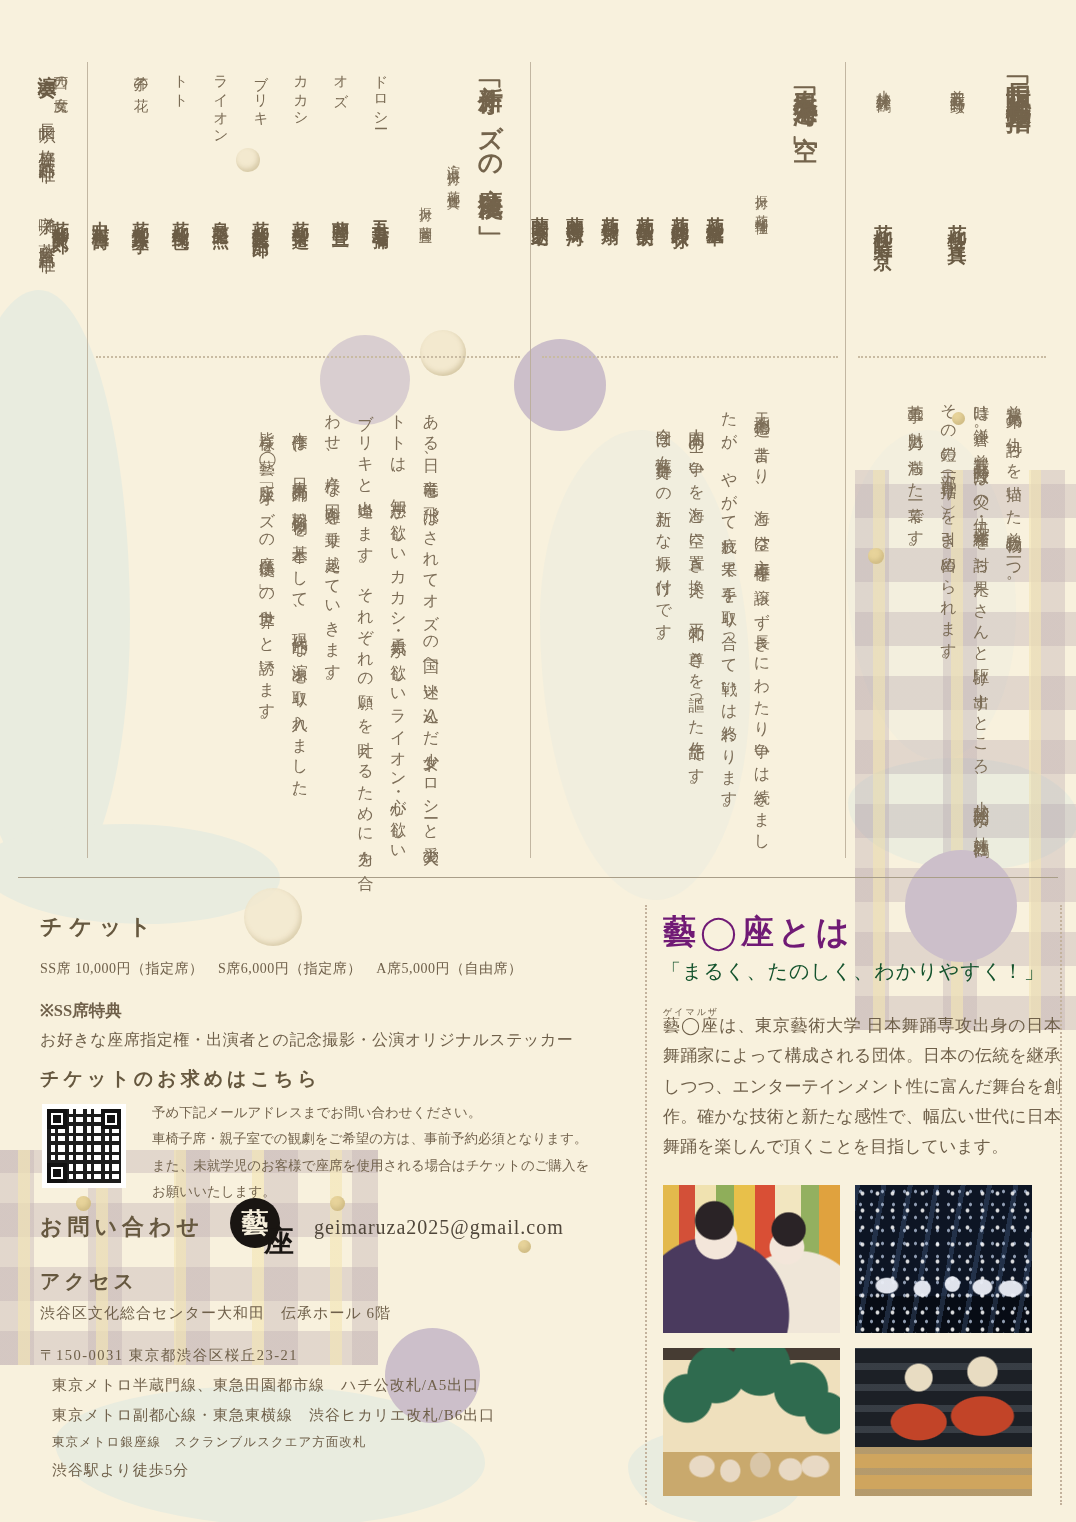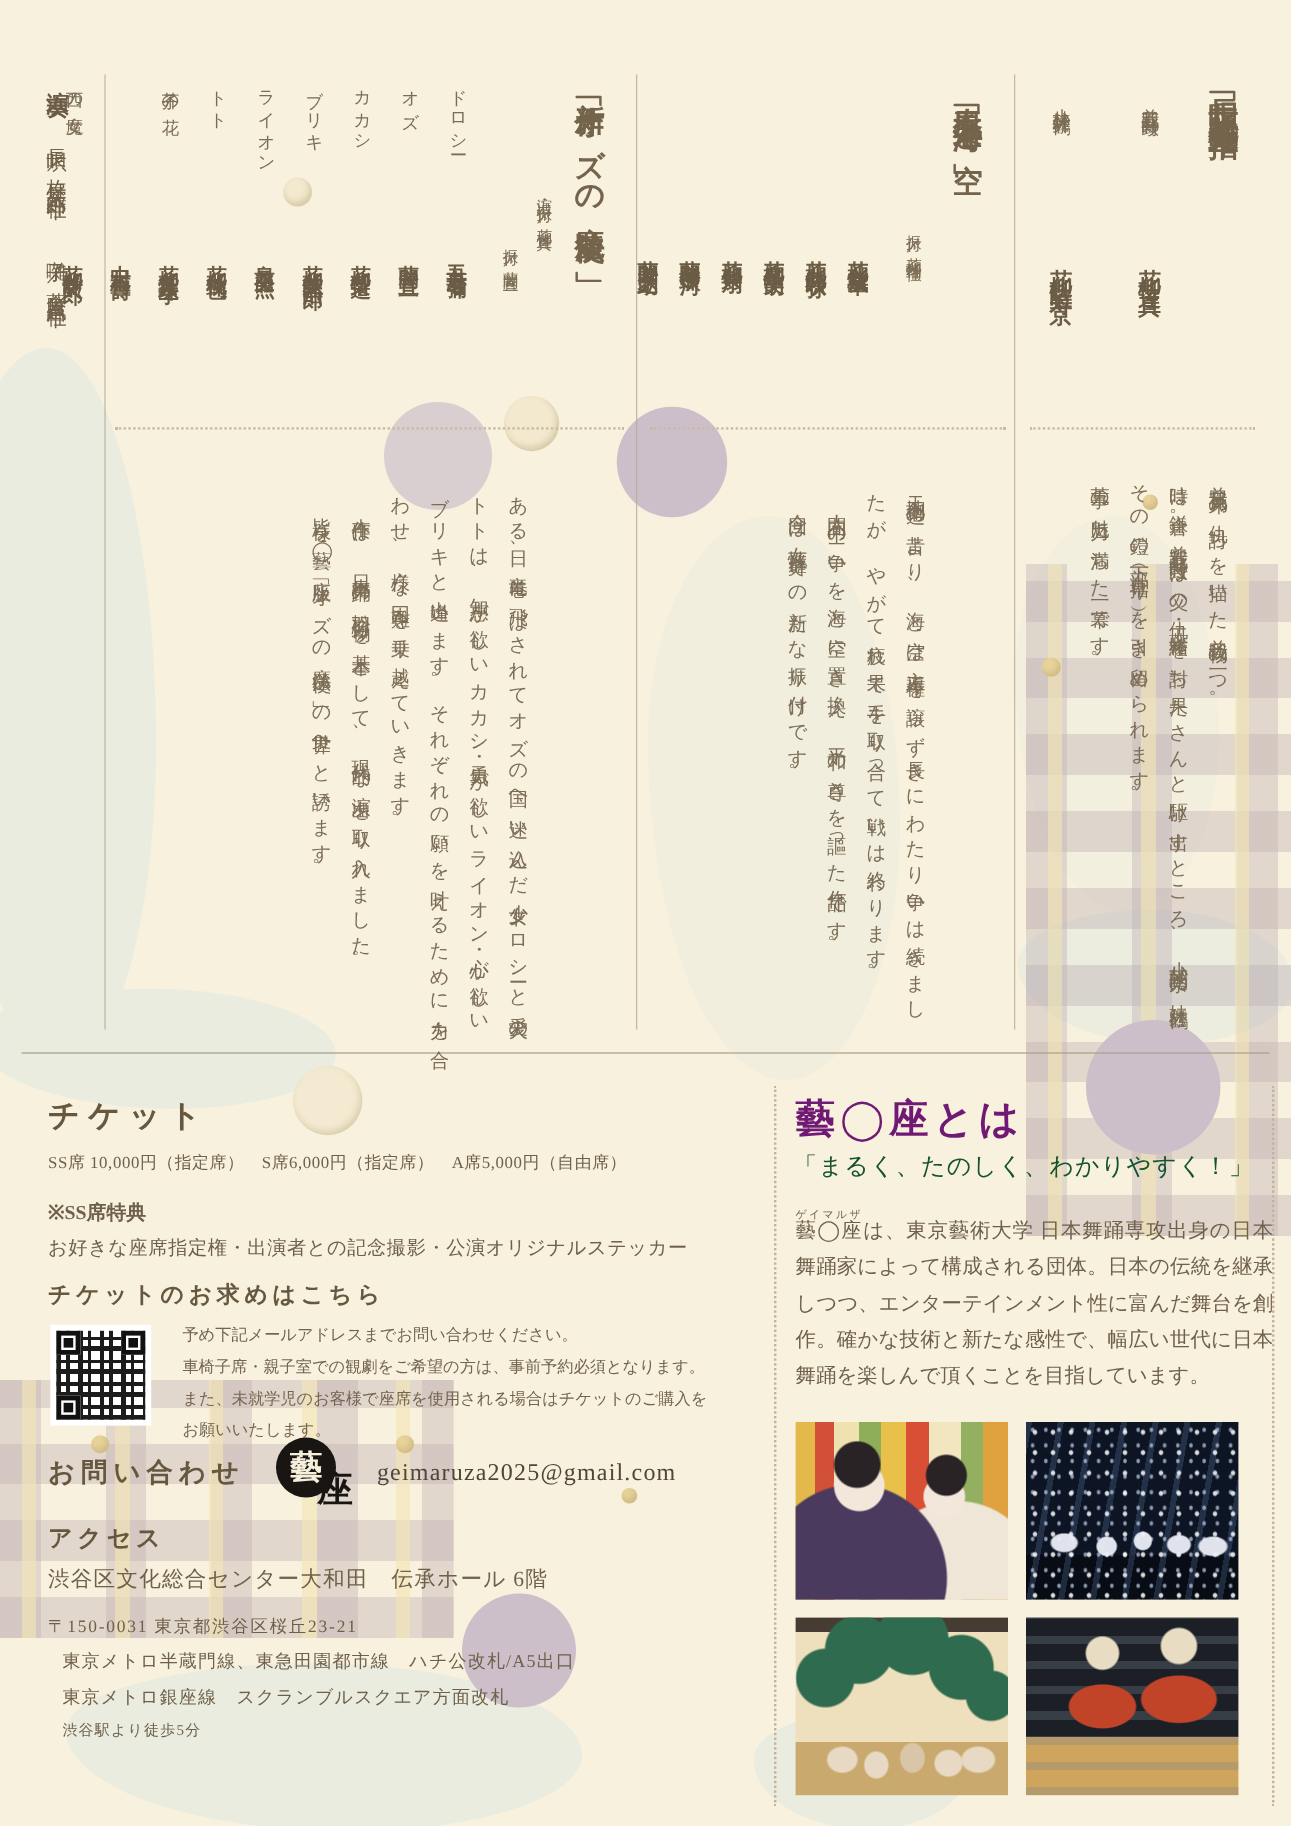--- a/index.html
+++ b/index.html
@@ -36,21 +36,21 @@
   .shinsaku-cast .cast-role{height:142px;}
   .sofuraku-cast{gap:11px;}
   .sofuraku-cast .cast-name{font-size:17.5px;letter-spacing:3px;}
   .desc{position:absolute;writing-mode:vertical-rl;font-size:16px;letter-spacing:3px;color:#7c6d57;}
   .desc p{margin:0;line-height:2.05;}
   .desc.indent2 p + p{text-indent:1em;}
   .ensemble{position:absolute;display:flex;flex-direction:column;align-items:center;gap:40px;}
   .ensemble-label{writing-mode:vertical-rl;font-size:19px;font-weight:bold;letter-spacing:5px;color:#6b5c45;}
   .ensemble-group{writing-mode:vertical-rl;font-size:17px;letter-spacing:3px;color:#70614b;}
   
-  .h-big{position:absolute;font-size:26px;font-weight:bold;letter-spacing:7px;color:#66583f;margin:0;}
+  .h-big{position:absolute;font-size:22px;font-weight:bold;letter-spacing:7px;color:#66583f;margin:0;}
   .h-mid{position:absolute;font-size:19px;font-weight:bold;letter-spacing:4px;color:#66583f;margin:0;}
   .txt{position:absolute;color:#6f604a;}
   .prices{font-size:14px;letter-spacing:.5px;}
   .ss-note{font-size:16.5px;font-weight:bold;}
   .perks{font-size:16px;letter-spacing:.5px;}
   .qr{position:absolute;width:84px;height:84px;background:#fff;padding:5px;box-sizing:border-box;}
   .qr-inner{position:relative;width:100%;height:100%;background-image:
       repeating-linear-gradient(0deg,#1c1c1c 0 4px,transparent 4px 9px,#1c1c1c 9px 12px,transparent 12px 19px),
       repeating-linear-gradient(90deg,#1c1c1c 0 4px,transparent 4px 8px,#1c1c1c 8px 11px,transparent 11px 18px);
       background-blend-mode:lighten;}
@@ -59,21 +59,21 @@
   .f-tl{top:0;left:0}.f-tr{top:0;right:0}.f-bl{bottom:0;left:0}
   .qr-notes{position:absolute;font-size:13.5px;line-height:1.95;color:#73644e;}
   .contact-row{position:absolute;display:flex;align-items:center;gap:26px;}
   .contact-row .h-inline{font-size:22px;font-weight:bold;letter-spacing:5px;color:#66583f;}
   .logo{position:relative;width:58px;height:58px;flex:0 0 auto;}
   .logo-circle{position:absolute;left:0;top:0;width:50px;height:50px;border-radius:50%;background:#191512;
                display:flex;align-items:center;justify-content:center;}
   .logo-gei{color:#f6efdc;font-size:27px;font-weight:bold;}
   .logo-za{position:absolute;right:-6px;bottom:-6px;font-size:30px;font-weight:bold;color:#191512;}
   .email{font-size:20px;letter-spacing:1px;color:#4f463a;}
-  .venue{font-size:18px;letter-spacing:1px;}
+  .venue{font-size:15px;letter-spacing:1px;}
   .postal{font-size:14.5px;letter-spacing:1.5px;}
   .routes{position:absolute;font-size:15px;line-height:2.0;letter-spacing:1px;color:#6f604a;}
   .routes div:nth-of-type(3){font-size:12.5px;}
   
   .about-h{position:absolute;font-size:33px;font-weight:bold;letter-spacing:4px;color:#701a75;margin:0;}
   .about-catch{position:absolute;font-size:20px;letter-spacing:1px;color:#14532d;}
   .about-body{position:absolute;width:398px;font-size:17px;line-height:1.78;text-align:justify;color:#6f604a;}
   .about-body rt{font-size:9px;letter-spacing:2px;}
   .photos{position:absolute;display:grid;grid-template-columns:177px 177px;grid-auto-rows:148px;gap:15px;}
   .photo{width:177px;height:148px;}
@@ -327,20 +327,21 @@
     </div>
   </section>
 
   <section>
     <h3 class="h-mid" style="left:40px;top:1268px;font-size:20px;">アクセス</h3>
     <div class="txt venue" style="left:40px;top:1304px;">渋谷区文化総合センター大和田　伝承ホール 6階</div>
     <div class="txt postal" style="left:40px;top:1346px;">〒150-0031 東京都渋谷区桜丘23-21</div>
     <div class="routes" style="left:52px;top:1370px;width:560px;">
 
     <div>東京メトロ半蔵門線、東急田園都市線　ハチ公改札/A5出口</div>
+        <div>東京メトロ副都心線・東急東横線　渋谷ヒカリエ改札/B6出口</div>
         <div>東京メトロ銀座線　スクランブルスクエア方面改札</div>
         <div>渋谷駅より徒歩5分</div>
       </div>
   </section>
 
   <section>
     <h3 class="about-h" style="left:663px;top:910px;">藝◯座とは</h3>
     <div class="about-catch" style="left:661px;top:958px;">「まるく、たのしく、わかりやすく！」</div>
     <p class="about-body" style="left:663px;top:990px;">
       <ruby><span>藝◯座</span><rt>ゲイマルザ</rt></ruby><span>は、東京藝術大学 日本舞踊専攻出身の日本舞踊家によって構成される団体。日本の伝統を継承しつつ、エンターテインメント性に富んだ舞台を創作。確かな技術と新たな感性で、幅広い世代に日本舞踊を楽しんで頂くことを目指しています。</span>

